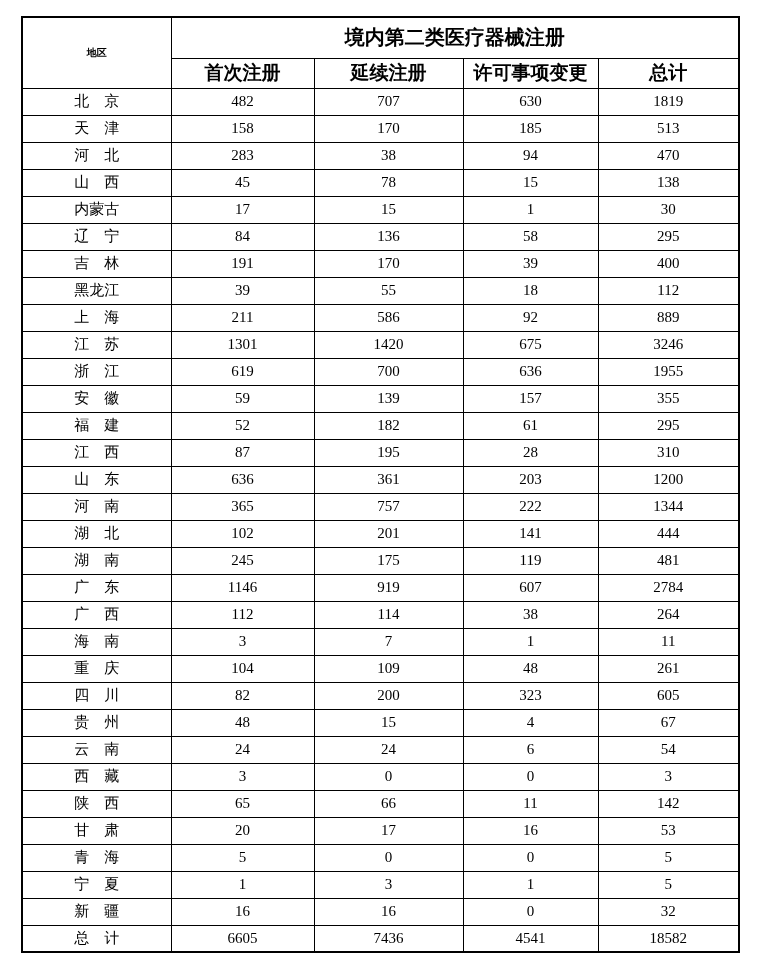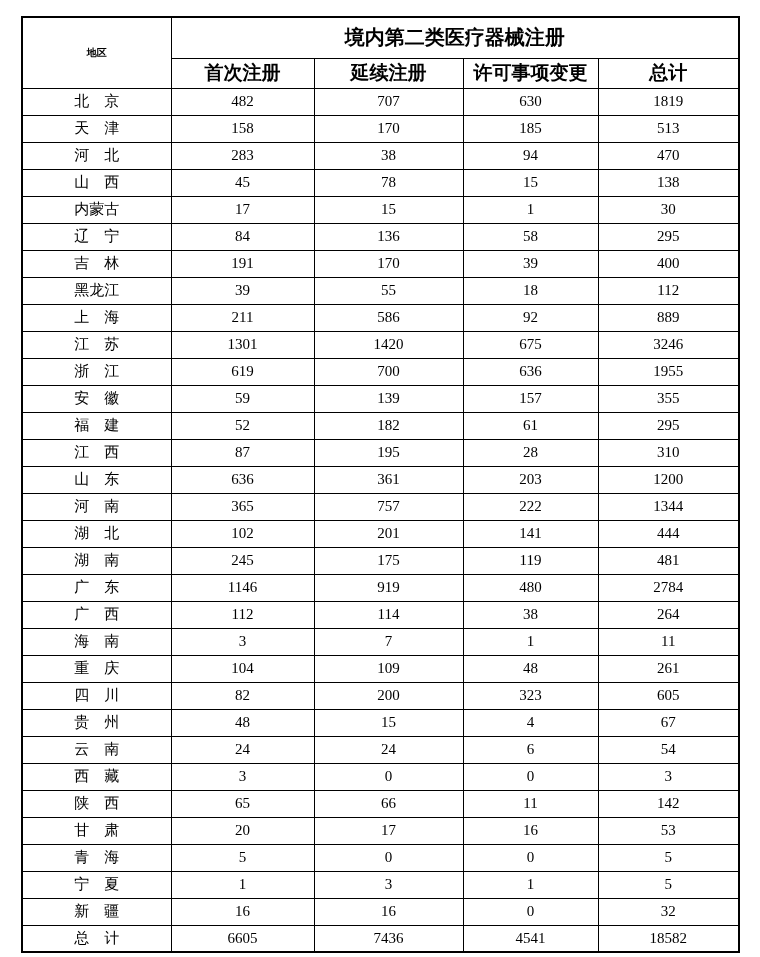--- a/index.html
+++ b/index.html
@@ -199,21 +199,21 @@
           <td class="region-cell">湖　南</td>
           <td>245</td>
           <td>175</td>
           <td>119</td>
           <td>481</td>
         </tr>
         <tr>
           <td class="region-cell">广　东</td>
           <td>1146</td>
           <td>919</td>
-          <td>480</td>
+          <td>607</td>
           <td>2784</td>
         </tr>
         <tr>
           <td class="region-cell">广　西</td>
           <td>112</td>
           <td>114</td>
           <td>38</td>
           <td>264</td>
         </tr>
         <tr>

